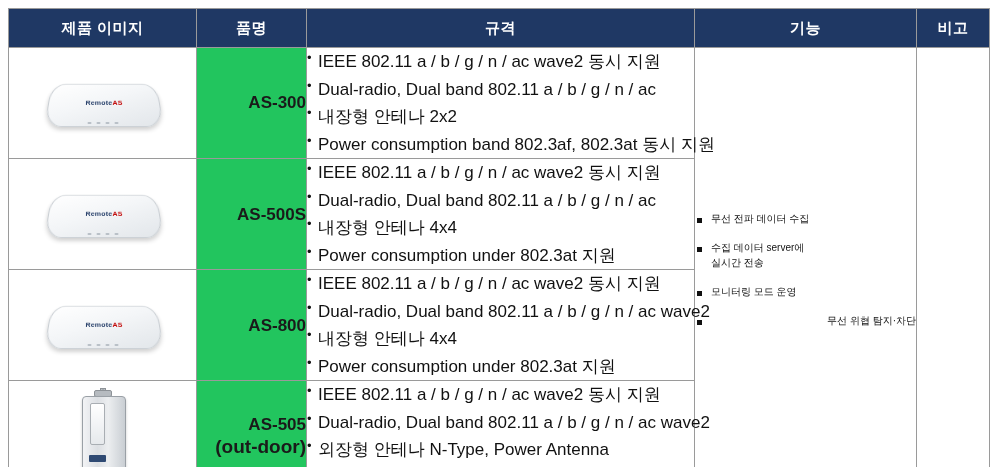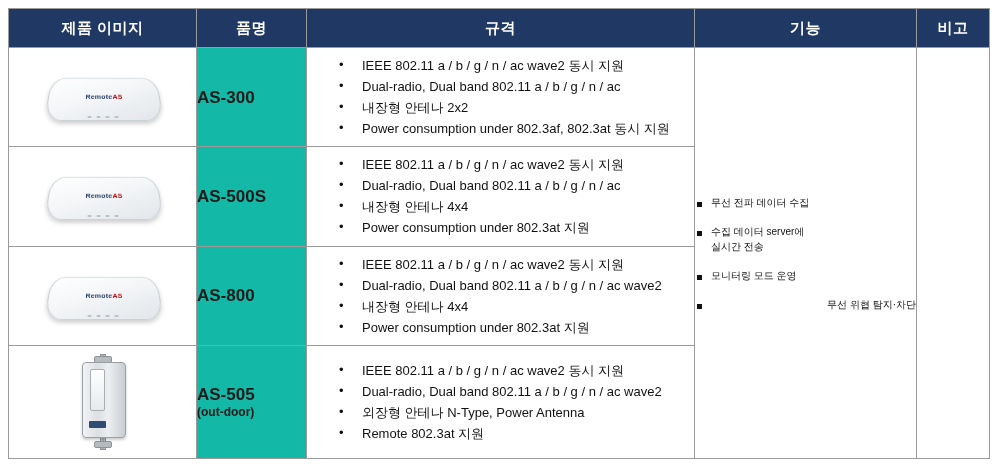--- a/index.html
+++ b/index.html
@@ -48,29 +48,29 @@
   .col-spec { width: 388px; }
   .col-func { width: 222px; }
   .col-note { width: 73px; }
 
   td.cell-image {
     background: #ffffff;
     text-align: center;
     height: 78px;
   }
   td.cell-name {
-    background: #14b8a6;
-    text-align: left;
+    background: #22c55e;
+    text-align: right;
     font-size: 17px;
     font-weight: bold;
     color: #1a1a1a;
     line-height: 1.25;
   }
   td.cell-name .sub {
-    font-size: 12px;
+    font-size: 19px;
     font-weight: bold;
     display: block;
   }
   td.cell-spec {
     background: #ffffff;
     padding: 6px 8px 6px 14px;
   }
   td.cell-func {
     background: #ffffff;
     padding: 6px 10px 6px 18px;
@@ -79,26 +79,25 @@
   td.cell-note {
     background: #ffffff;
   }
   ul.spec-list {
     list-style: none;
     margin: 0;
     padding: 0;
   }
   ul.spec-list li {
     position: relative;
-    padding-left: 23px;
-    font-size: 13px;
+    padding-left: 11px;
+    font-size: 17px;
     color: #111111;
     line-height: 1.62;
     white-space: nowrap;
-    margin-left: 32px;
   }
   ul.spec-list li::before {
     content: "•";
     position: absolute;
     left: 0;
     top: -1px;
     font-size: 13px;
     color: #111111;
   }
   ul.func-list {
@@ -276,21 +275,21 @@
           </div>
         </td>
         <td class="cell-name">
           <span>AS-300</span>
         </td>
         <td class="cell-spec">
           <ul class="spec-list">
             <li>IEEE 802.11 a / b / g / n / ac wave2 동시 지원</li>
             <li>Dual-radio, Dual band 802.11 a / b / g / n / ac</li>
             <li>내장형 안테나 2x2</li>
-            <li>Power consumption under 802.3af, 802.3at 동시 지원</li>
+            <li>Power consumption band 802.3af, 802.3at 동시 지원</li>
           </ul>
         </td>
         <td class="cell-func" rowspan="4">
           <ul class="func-list">
             <li><span>무선 전파 데이터 수집</span></li>
             <li><span>수집 데이터 server에</span><span class="line2">실시간 전송</span></li>
             <li><span>모니터링 모드 운영</span></li>
             <li><span>무선 위협 탐지·차단</span></li>
           </ul>
         </td>

